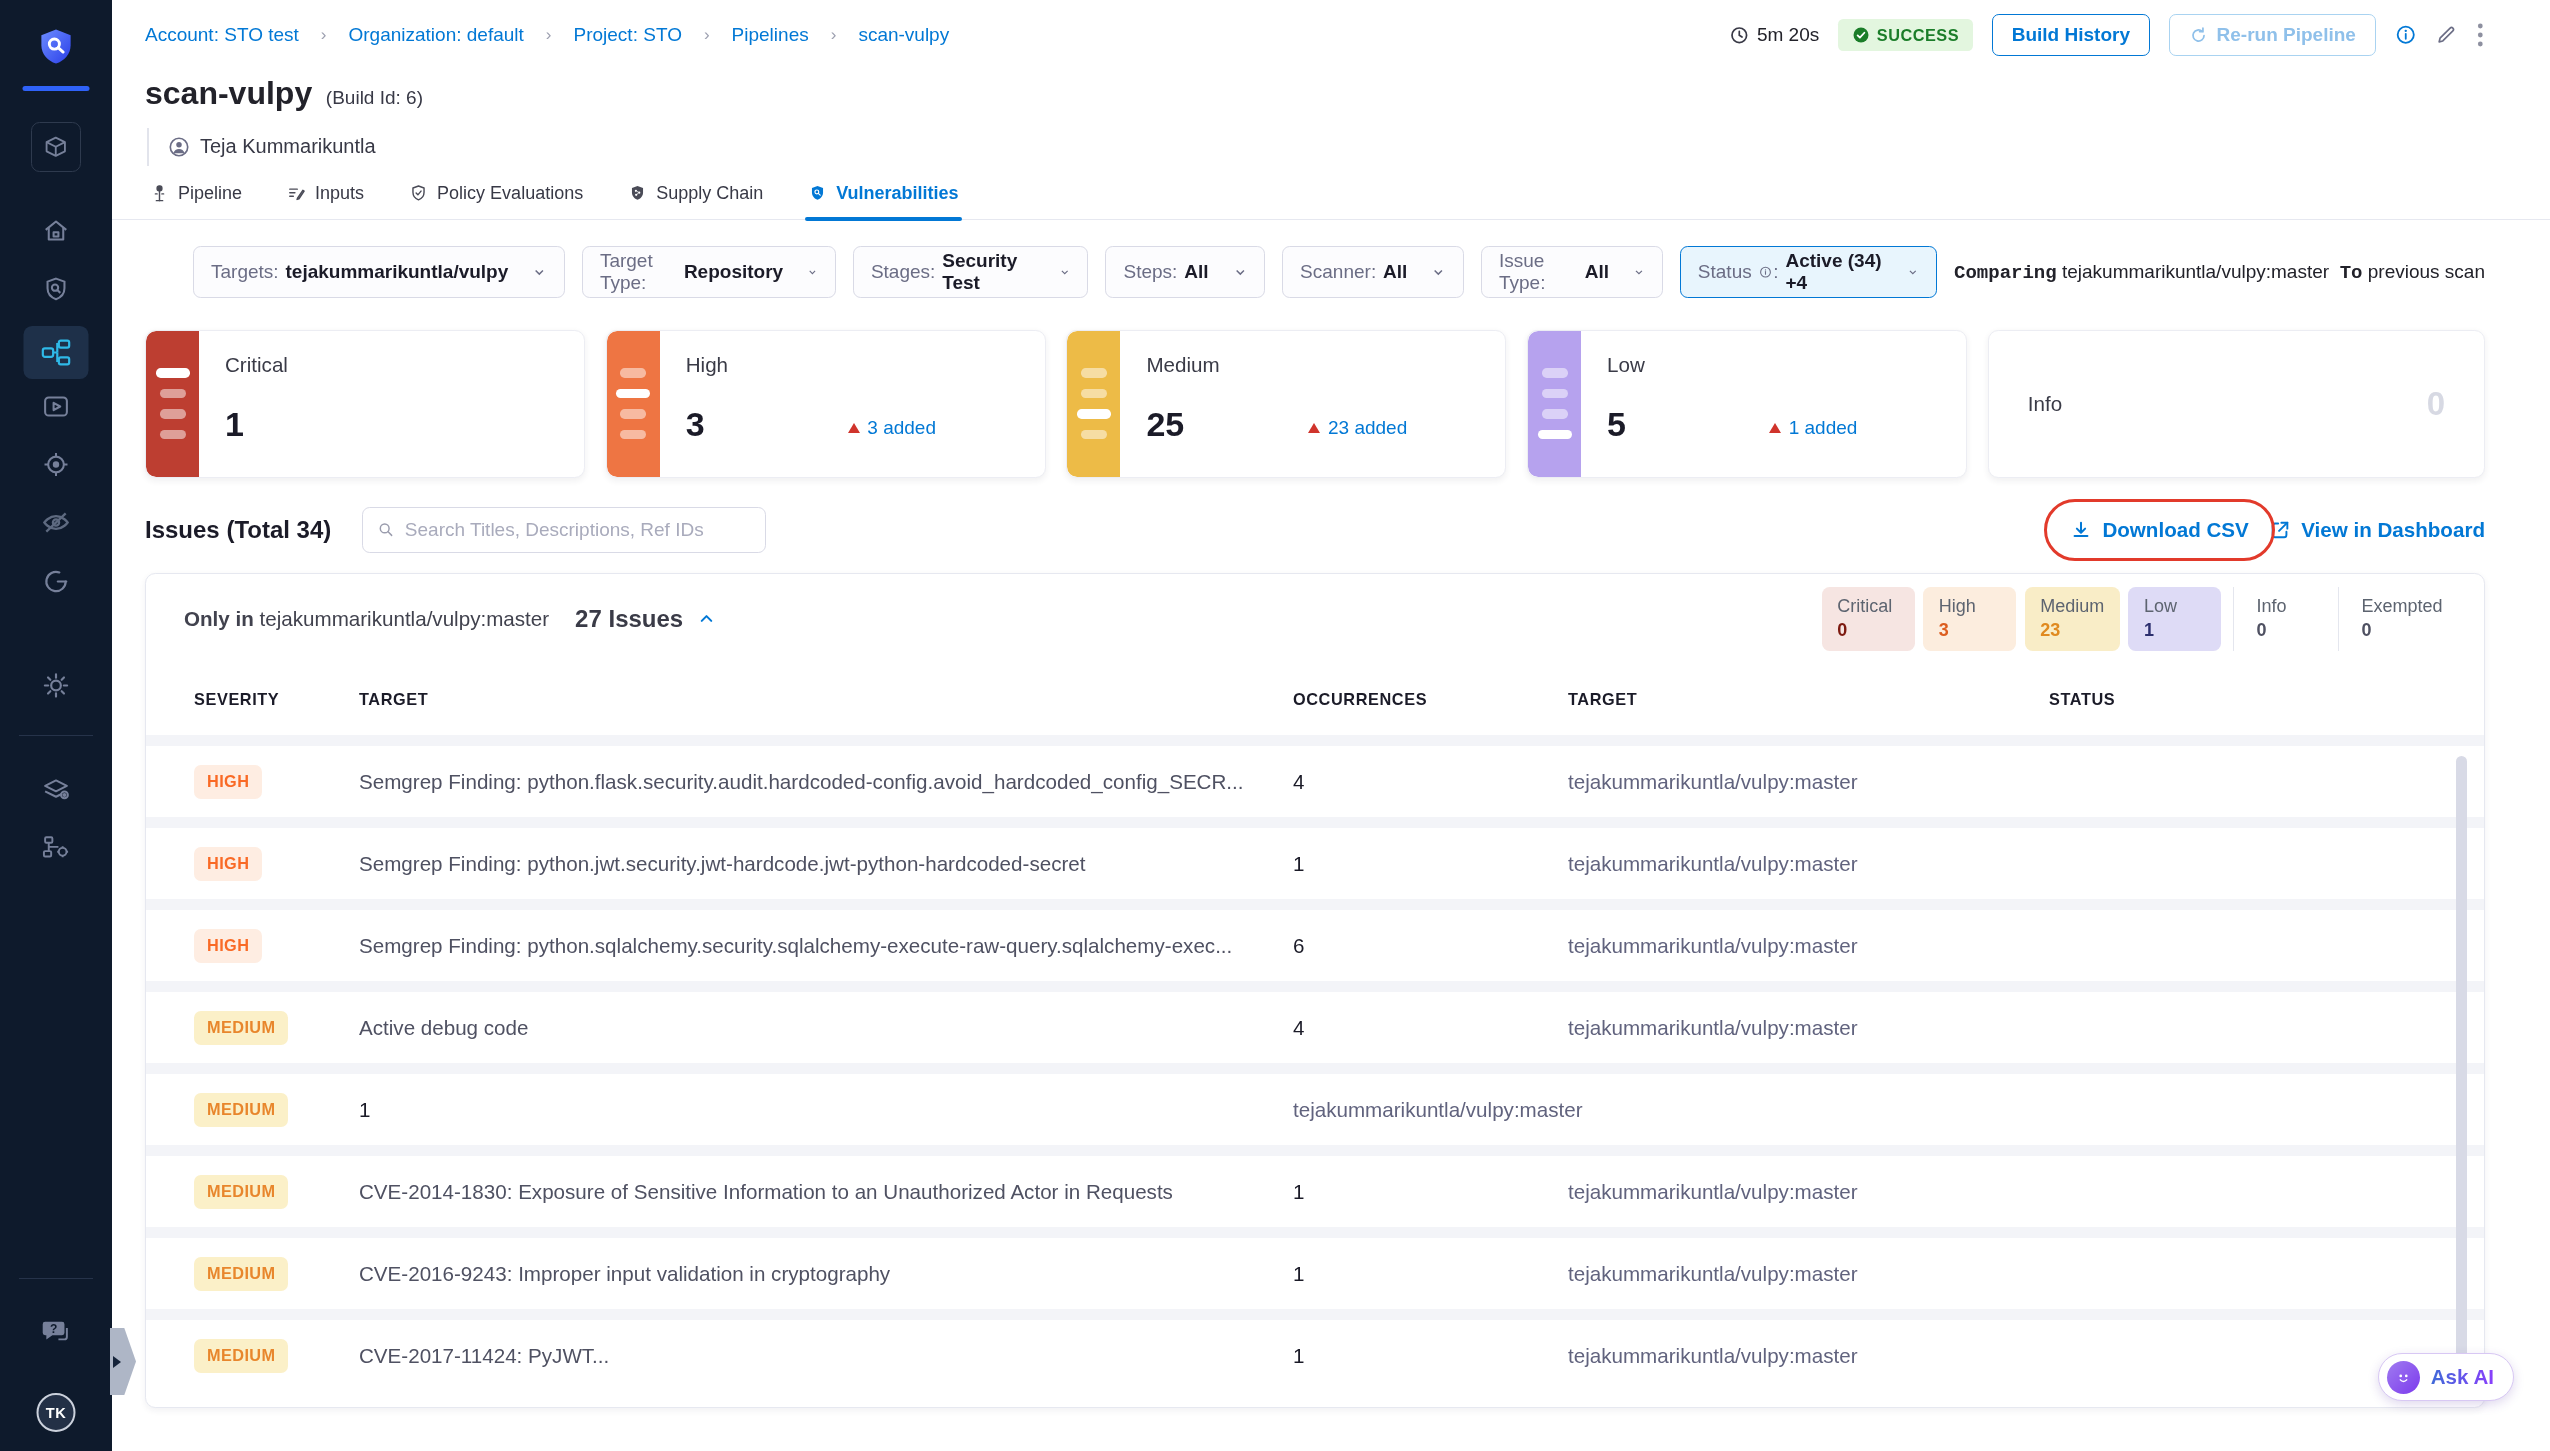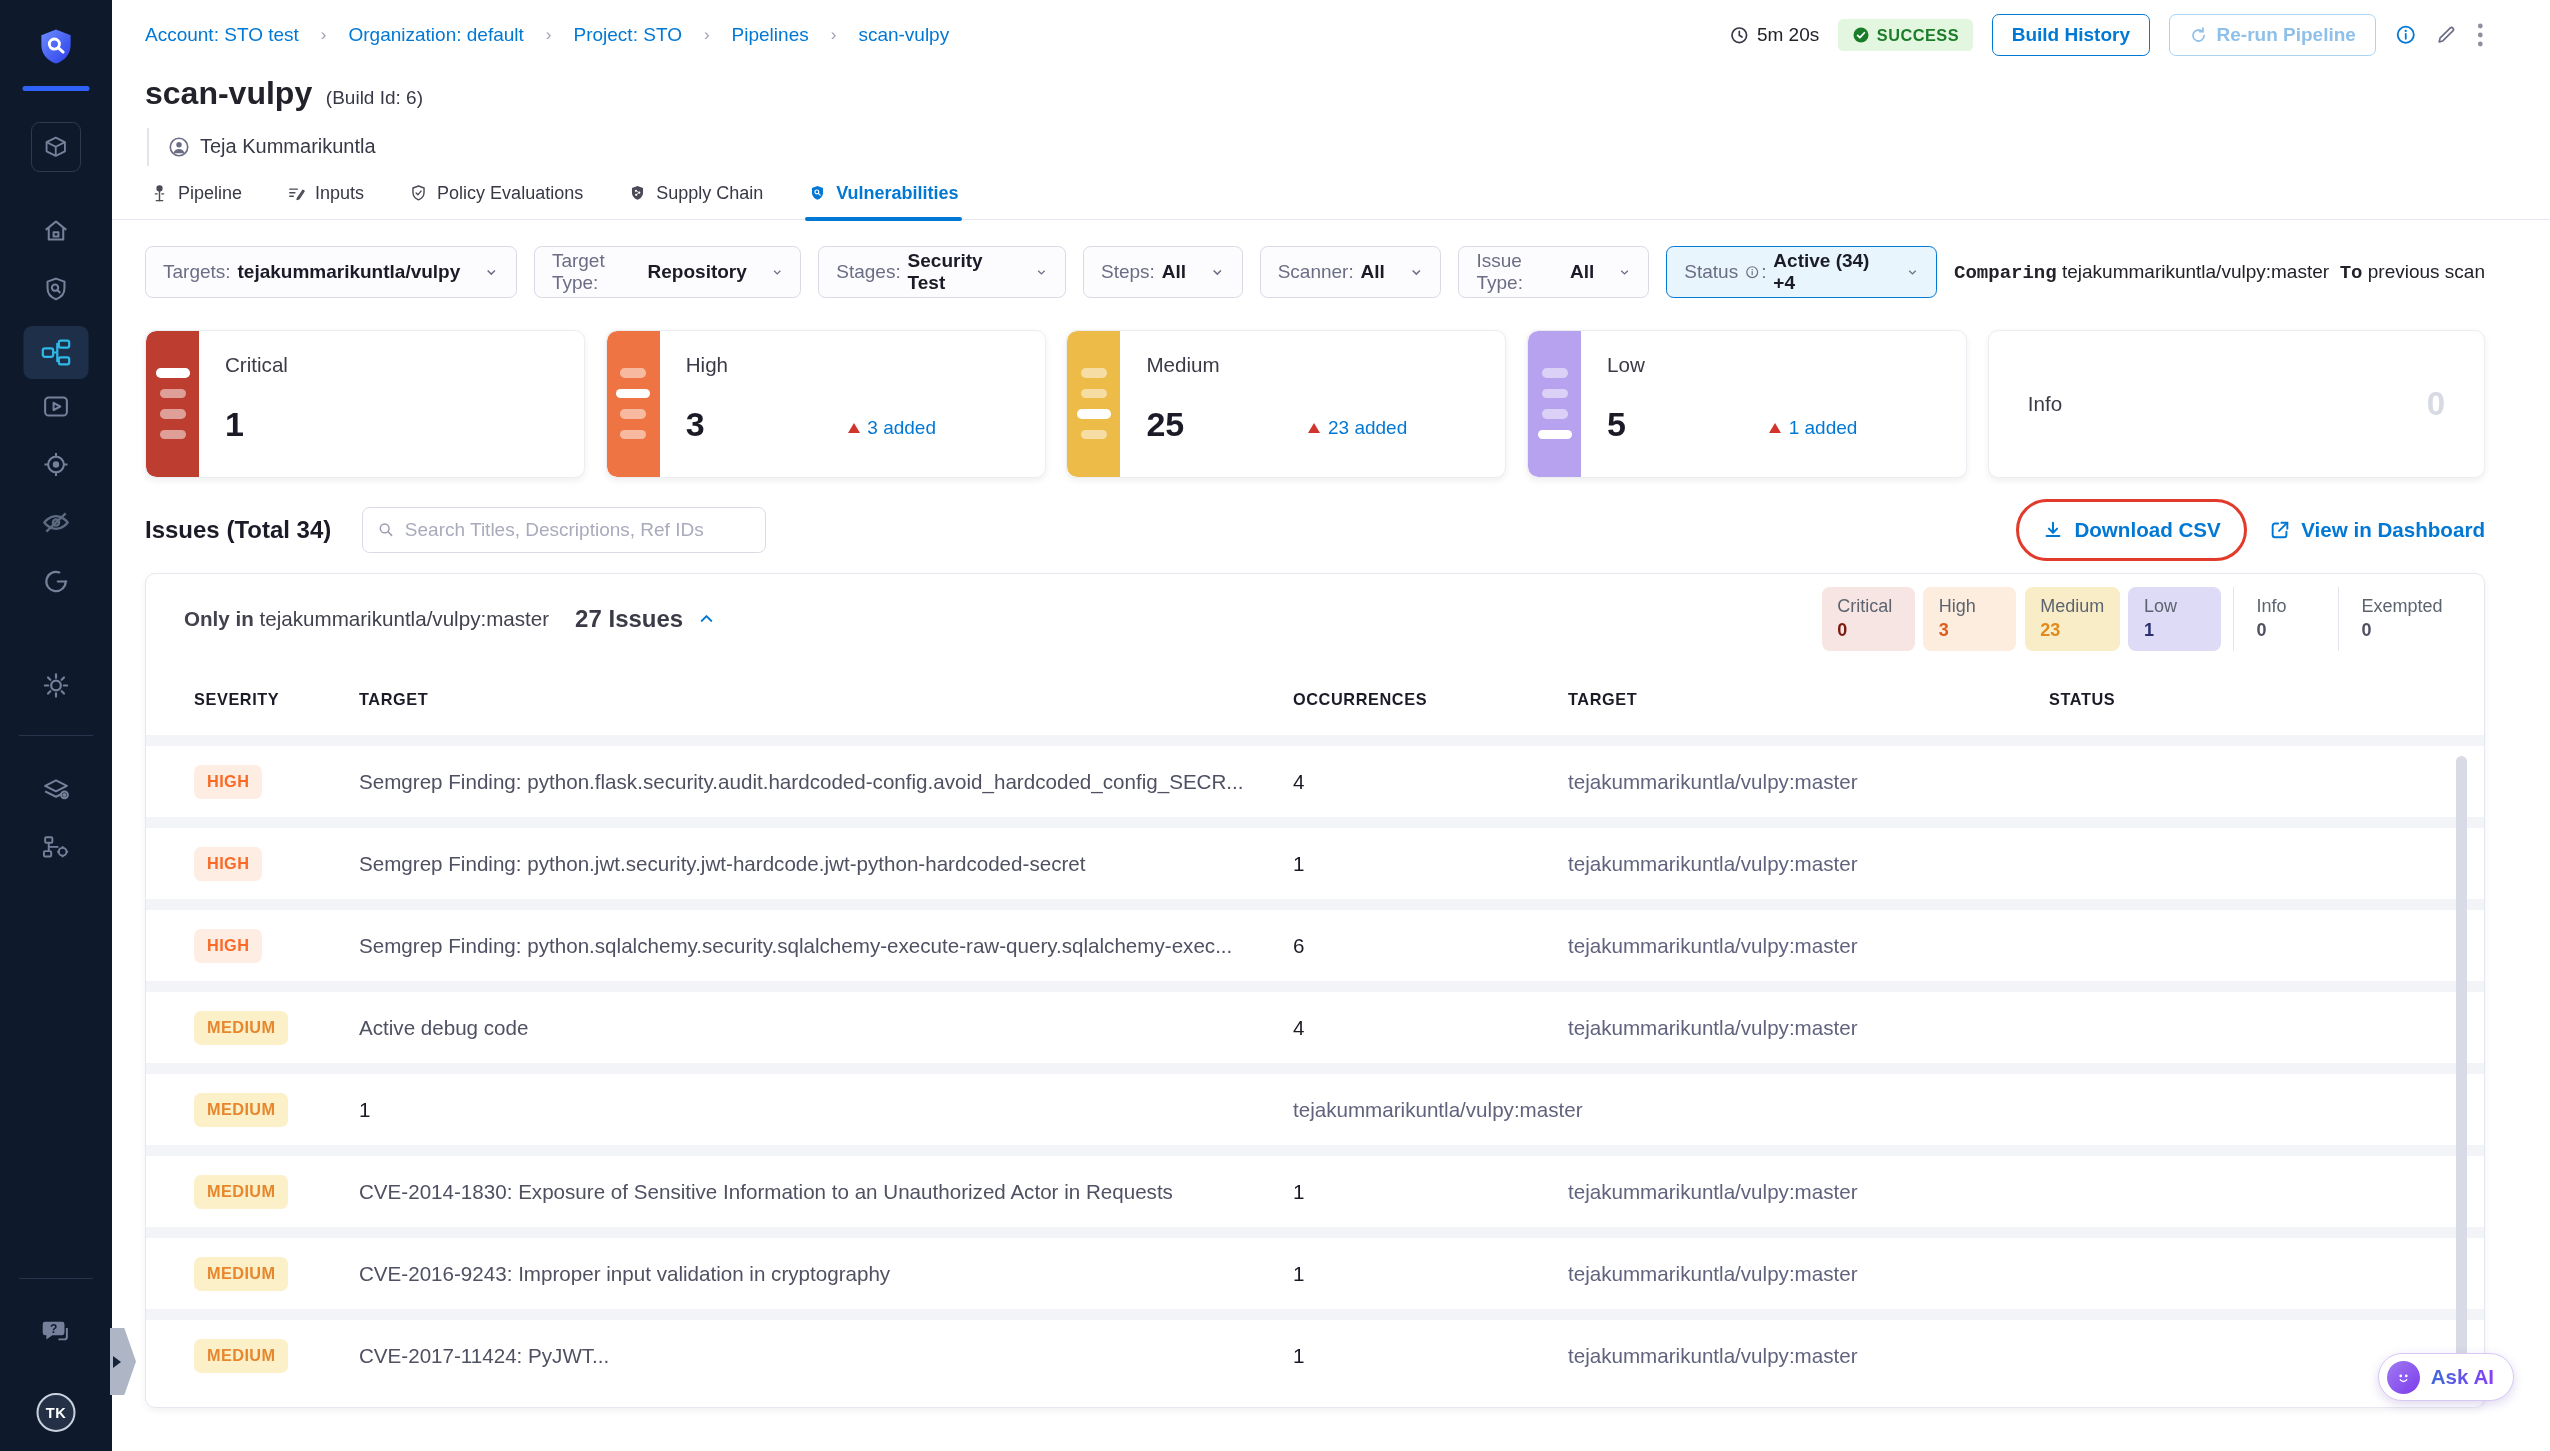--- a/index.html
+++ b/index.html
@@ -45,21 +45,21 @@
   .build-id { font-size:19px; color:#383946; }
   .byline { display:flex; align-items:center; gap:10.3px; margin:15.5px 0 0 1.7px; padding-left:19px; border-left:2.6px solid #E2E4EC; height:38px; }
   .byline-name { font-size:20px; color:#383946; }
 
   .tabs { display:flex; align-items:flex-end; gap:45px; padding:17px 65px 0 38px; border-bottom:0.9px solid #E6E8F0; }
   .tab { display:flex; align-items:center; gap:9px; font-size:18px; color:#383946; padding-bottom:15.5px; position:relative; cursor:pointer; }
   .tab.active { color:#0278D5; font-weight:bold; }
   .tab.active:after { content:""; position:absolute; left:-3.4px; right:-3.4px; bottom:-1.7px; height:4.3px; background:#0278D5; border-radius:2.6px; }
 
   
-  .filters { display:flex; align-items:center; gap:17px; padding:26px 65px 4px 33px; }
+  .filters { display:flex; align-items:center; gap:17px; padding:26px 65px 4px 33px;margin-left:48px; }
   .pill { display:flex; align-items:center; height:52px; padding:0 17px; border:1.3px solid #D9DAE6; border-radius:7.7px; background:#FCFCFE; font-size:19px; cursor:pointer; }
   .pill .f-label { color:#6B6D85; }
   .pill .f-value { color:#1B1B28; font-weight:bold; margin-left:6.9px; }
   .pill .chev { margin-left:24px; }
   .pill.highlight { background:#E8F5FD; border:1.7px solid #0278D5; }
   .pill .info-i { margin:0 1.7px 0 6.9px; }
   .comparing { margin-left:auto; font-size:19px; color:#22222A; white-space:nowrap; }
   .comparing b { font-weight:bold;font-family:Liberation Mono, monospace; }
 
   
@@ -80,21 +80,21 @@
   .info-label { font-size:20.6px; color:#3A3B47; }
   .info-zero { font-size:33px; font-weight:bold; color:#D7D9E3; }
 
   
   .issues-head { display:flex; align-items:center; padding:29px 65px 0 33px; }
   .issues-title { font-size:24px; font-weight:bold; color:#1B1B28; }
   .search-box { display:flex; align-items:center; gap:10.3px; width:404px; height:46px; margin-left:31px;
     border:1.3px solid #D9DAE6; border-radius:7.7px; padding:0 13.7px; background:#fff; }
   .search-box input { border:none; outline:none; font-size:19px; color:#1B1B28; width:100%; font-family:inherit; background:transparent; }
   .search-box input::placeholder { color:#A9ABBC; }
-  .head-links { margin-left:auto; display:flex; align-items:flex-end; gap:48px; }
+  .head-links { margin-left:auto; display:flex; align-items:flex-end; gap:20px; }
   .blue-link { display:flex; align-items:center; gap:10.3px; color:#0278D5; font-size:20.6px; font-weight:bold; cursor:pointer; }
   .csv-wrap { position:relative; }
   .red-ring { position:absolute; top:-19px; bottom:-19px; left:-26px; right:-26px; border:3.9px solid #E23A2B; border-radius:33px; pointer-events:none; }
 
   
   .issues-card { position:relative; margin:20.6px 65px 0 33px; height:835px; background:#fff;
     border:0.9px solid #E6E8F0; border-radius:10.3px; box-shadow:0 2.6px 6.9px rgba(40,41,61,.06); overflow:hidden; }
   .group-head { display:flex; align-items:center; height:89px; padding:0 26px 0 38px; }
   .only-in { font-size:20.6px; color:#41424E; }
   .only-in b { font-weight:bold; }

